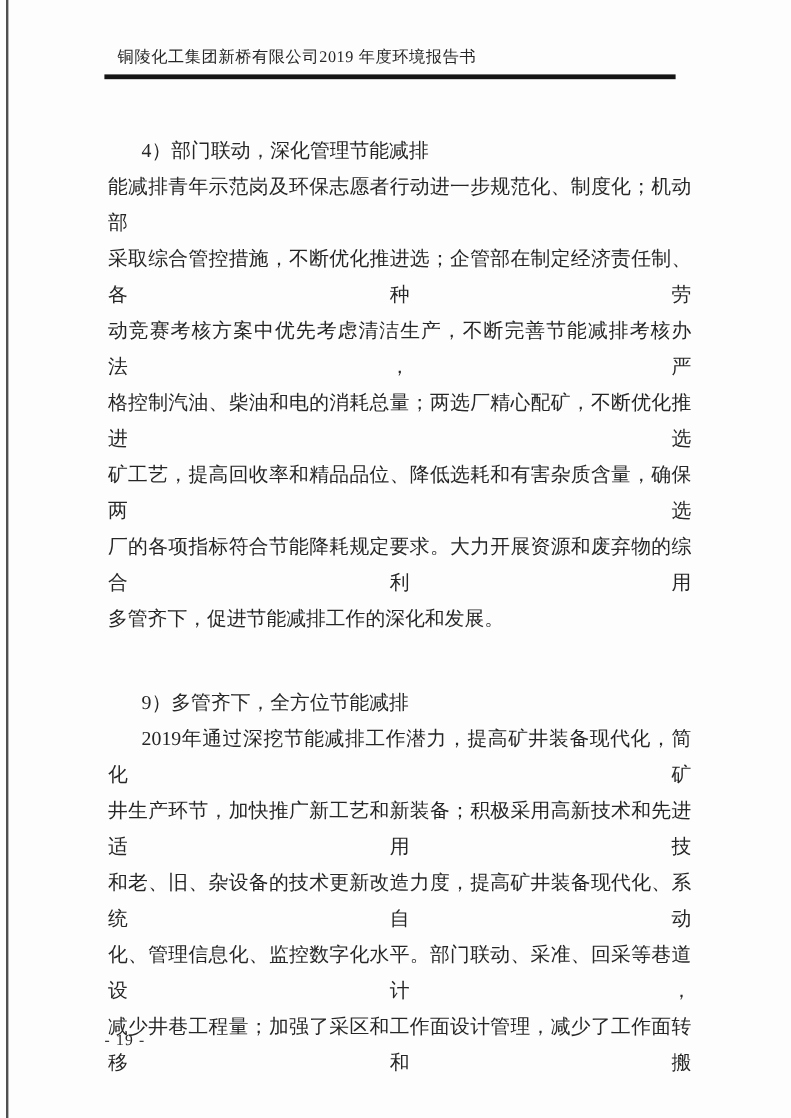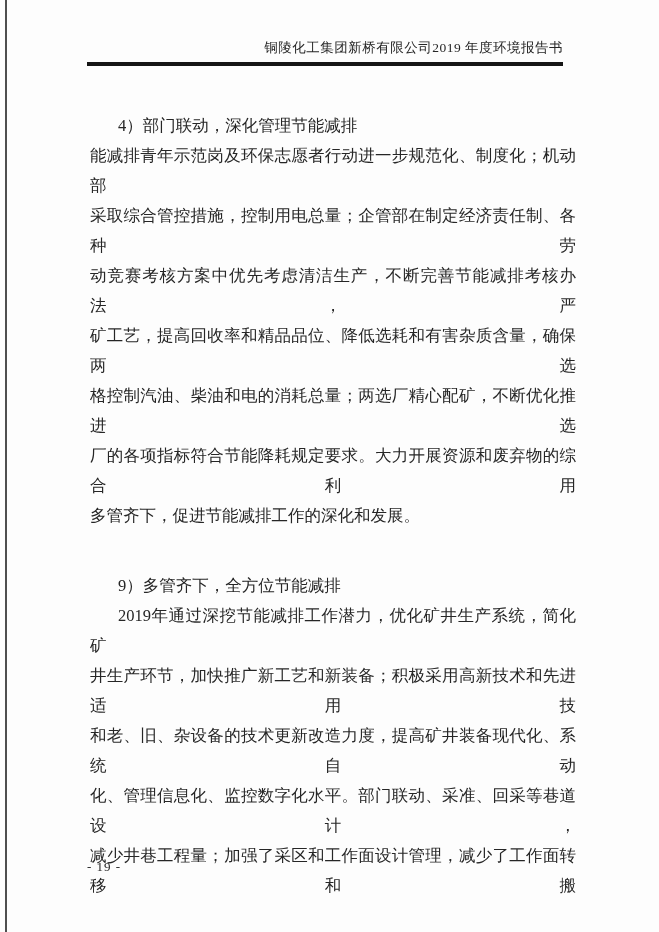--- a/index.html
+++ b/index.html
@@ -13,22 +13,22 @@
     color: var(--text-color, #262626);
   }
   .page-edge {
     position: absolute;
     left: 5px; top: 0; bottom: 0;
     width: 2px;
     background: var(--edge-color, #4f4f4f);
   }
   .header-title {
     position: absolute;
-    top: 39px; left: 87px; width: 476px;
-    text-align: right;
+    top: 39px; left: 98px; width: 476px;
+    text-align: left;
     font-size: 13.5px;
     letter-spacing: 0.5px;
     white-space: nowrap;
   }
   .header-rule {
     position: absolute;
     top: 62px; left: 87px; width: 476px;
     height: 4px;
     background: var(--rule-color, #151515);
   }
@@ -56,27 +56,27 @@
 </head>
 <body>
 
 <div class="page">
   <div class="page-edge"></div>
   <div class="header-title">铜陵化工集团新桥有限公司2019 年度环境报告书</div>
   <div class="header-rule"></div>
   <div class="content" id="content">
       <div class="heading">4）部门联动，深化管理节能减排</div>
       <div class="line fill">能减排青年示范岗及环保志愿者行动进一步规范化、制度化；机动部</div>
-      <div class="line fill">采取综合管控措施，控制用电总量；企管部在制定经济责任制、各种劳</div>
+      <div class="line fill">采取综合管控措施，不断优化推进选；企管部在制定经济责任制、各种劳</div>
       <div class="line fill">动竞赛考核方案中优先考虑清洁生产，不断完善节能减排考核办法，严</div>
+      <div class="line fill">格控制汽油、柴油和电的消耗总量；两选厂精心配矿，不断优化推进选</div>
       <div class="line fill">矿工艺，提高回收率和精品品位、降低选耗和有害杂质含量，确保两选</div>
-      <div class="line fill">格控制汽油、柴油和电的消耗总量；两选厂精心配矿，不断优化推进选</div>
       <div class="line fill">厂的各项指标符合节能降耗规定要求。大力开展资源和废弃物的综合利用</div>
       <div class="line">多管齐下，促进节能减排工作的深化和发展。</div>
       <div class="heading">9）多管齐下，全方位节能减排</div>
-      <div class="line fill indent">2019年通过深挖节能减排工作潜力，优化矿井生产系统，简化矿</div>
+      <div class="line fill indent">2019年通过深挖节能减排工作潜力，提高矿井装备现代化，简化矿</div>
       <div class="line fill">井生产环节，加快推广新工艺和新装备；积极采用高新技术和先进适用技</div>
       <div class="line fill">和老、旧、杂设备的技术更新改造力度，提高矿井装备现代化、系统自动</div>
       <div class="line fill">化、管理信息化、监控数字化水平。部门联动、采准、回采等巷道设计，</div>
       <div class="line fill">减少井巷工程量；加强了采区和工作面设计管理，减少了工作面转移和搬</div>
     </div>
   <div class="footer">- 19 -</div>
 </div>
 
 </body></html>

